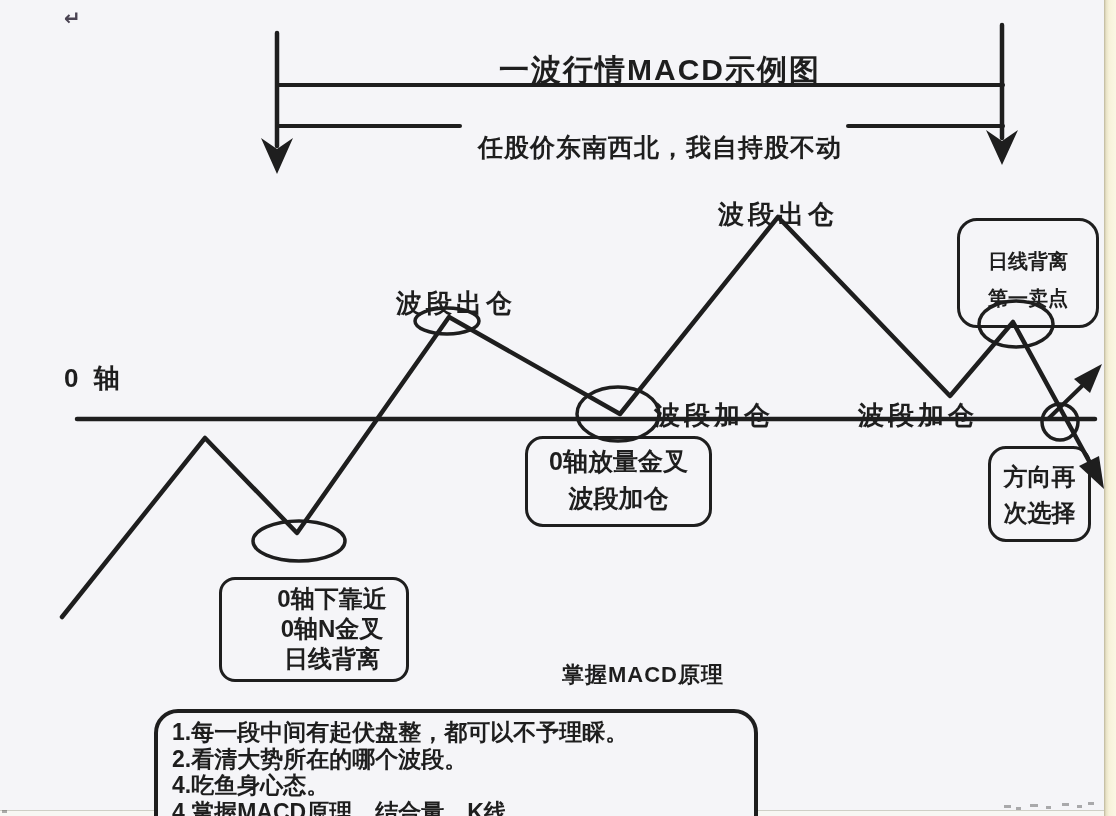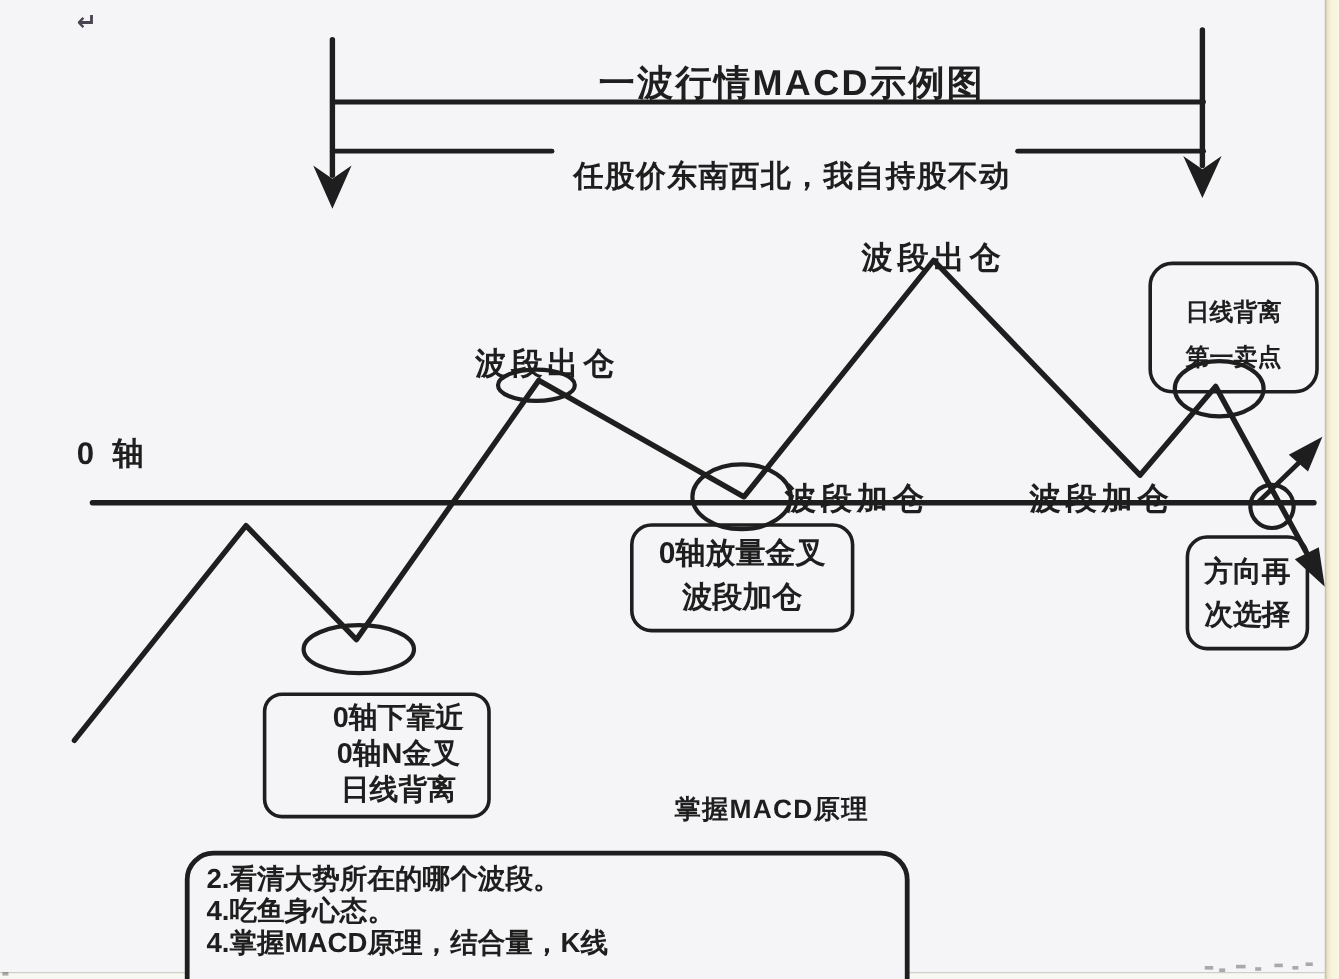--- a/index.html
+++ b/index.html
@@ -117,18 +117,19 @@
     <div class="cl">日线背离</div>
     <div class="cl">第一卖点</div>
   </div>
 
   <div class="callout" style="left:988px;top:446px;width:97px;height:80px;padding-top:10px;font-size:24px;line-height:36px;">
     <div class="cl">方向再</div>
     <div class="cl">次选择</div>
   </div>
 
   <div id="notes-box">
+    <div class="note-line">1.每一段中间有起伏盘整，都可以不予理睬。</div>
     <div class="note-line">2.看清大势所在的哪个波段。</div>
     <div class="note-line">4.吃鱼身心态。</div>
     <div class="note-line">4.掌握MACD原理，结合量，K线</div>
   </div>
 
 </div>
 
 </body></html>

